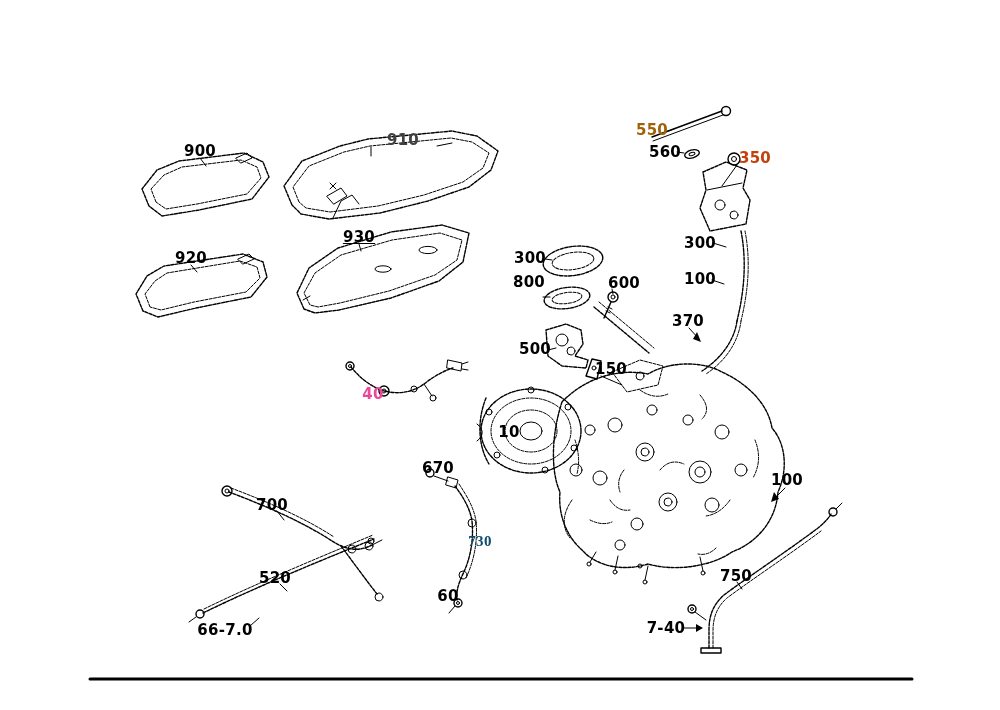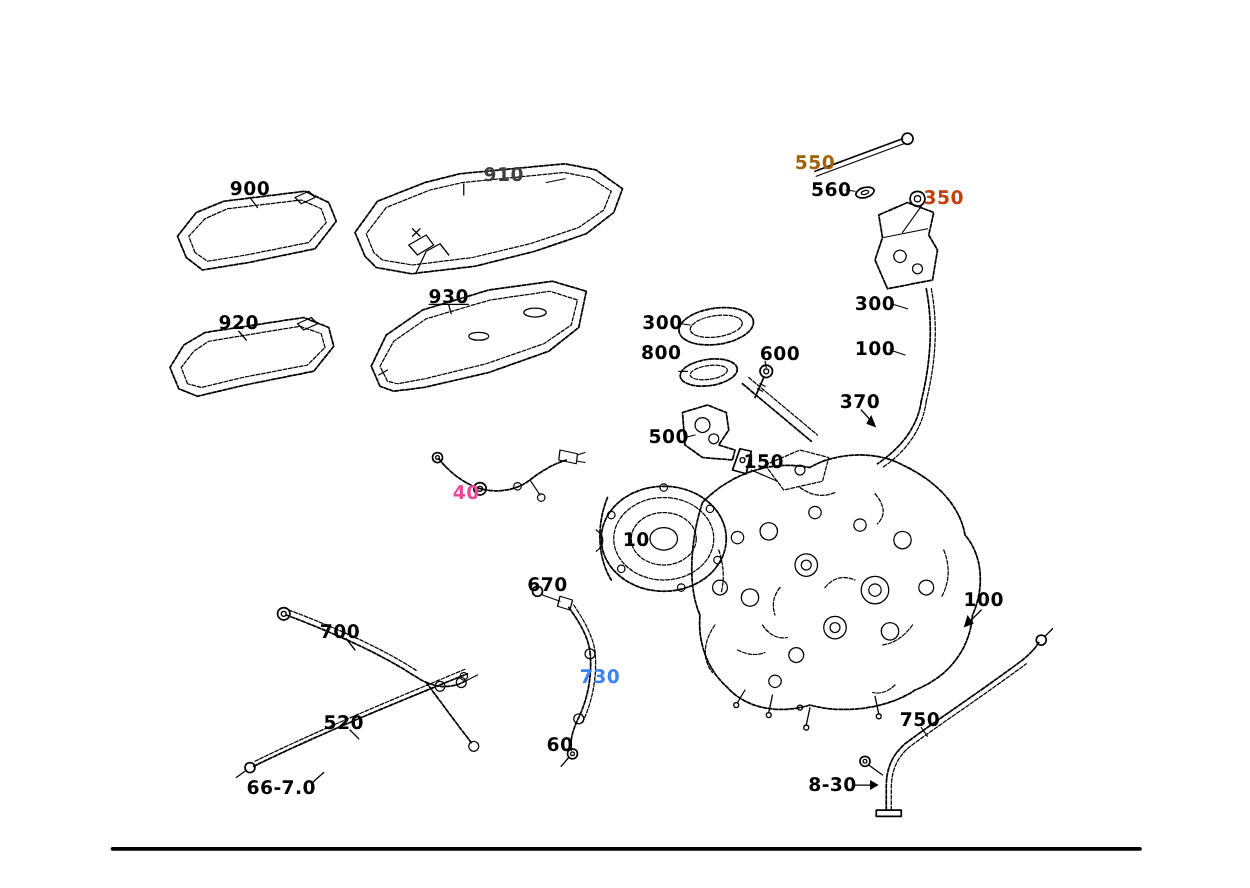--- a/index.html
+++ b/index.html
@@ -261,21 +261,21 @@
       <div class="part-label" style="left: 612px; top: 283px; color: rgb(0, 0, 0); margin-left: 12px;">600</div>
       <div class="part-label" style="left: 535px; top: 349px; color: rgb(0, 0, 0);">500</div>
       <div class="part-label" style="left: 611px; top: 369px; color: rgb(0, 0, 0);">150</div>
       <div class="part-label" style="left: 700px; top: 243px; color: rgb(0, 0, 0);">300</div>
       <div class="part-label" style="left: 700px; top: 279px; color: rgb(0, 0, 0);">100</div>
       <div class="part-label" style="left: 688px; top: 321px; color: rgb(0, 0, 0);">370</div>
       <div class="part-label" style="left: 787px; top: 480px; color: rgb(0, 0, 0);">100</div>
       <div class="part-label" style="left: 373px; top: 394px; color: #ec4899;">40</div>
       <div class="part-label" style="left: 466px; top: 432px; color: rgb(0, 0, 0); margin-left: 43px;">10</div>
       <div class="part-label" style="left: 438px; top: 468px; color: rgb(0, 0, 0);">670</div>
-      <div class="part-label" style="left: 480px; top: 541px; color: #3b82f6;">730</div>
+      <div class="part-label" style="left: 480px; top: 541px; color: #0c4a6e; font-family: Liberation Serif, serif;">730</div>
       <div class="part-label" style="left: 448px; top: 596px; color: rgb(0, 0, 0);">60</div>
       <div class="part-label" style="left: 272px; top: 505px; color: rgb(0, 0, 0);">700</div>
       <div class="part-label" style="left: 275px; top: 578px; color: rgb(0, 0, 0);">520</div>
       <div class="part-label" style="left: 225px; top: 630px; color: rgb(0, 0, 0);">66-7.0</div>
       <div class="part-label" style="left: 736px; top: 576px; color: rgb(0, 0, 0);">750</div>
-      <div class="part-label" style="left: 666px; top: 628px; color: rgb(0, 0, 0);">8-30</div>
+      <div class="part-label" style="left: 666px; top: 628px; color: rgb(0, 0, 0);">7-40</div>
     </div>
 </div>
 
 </body></html>

